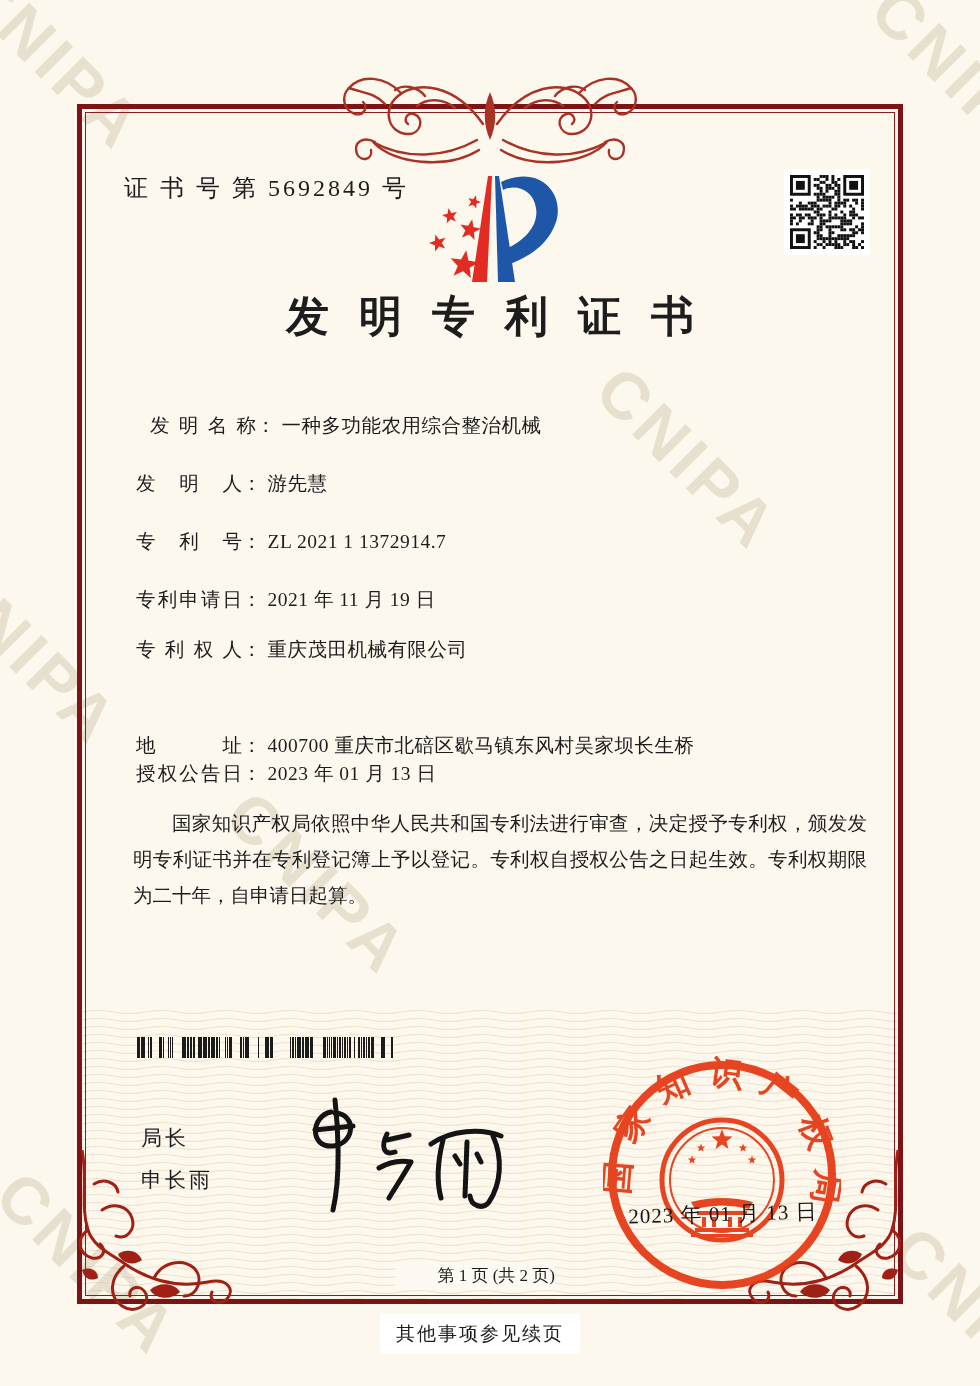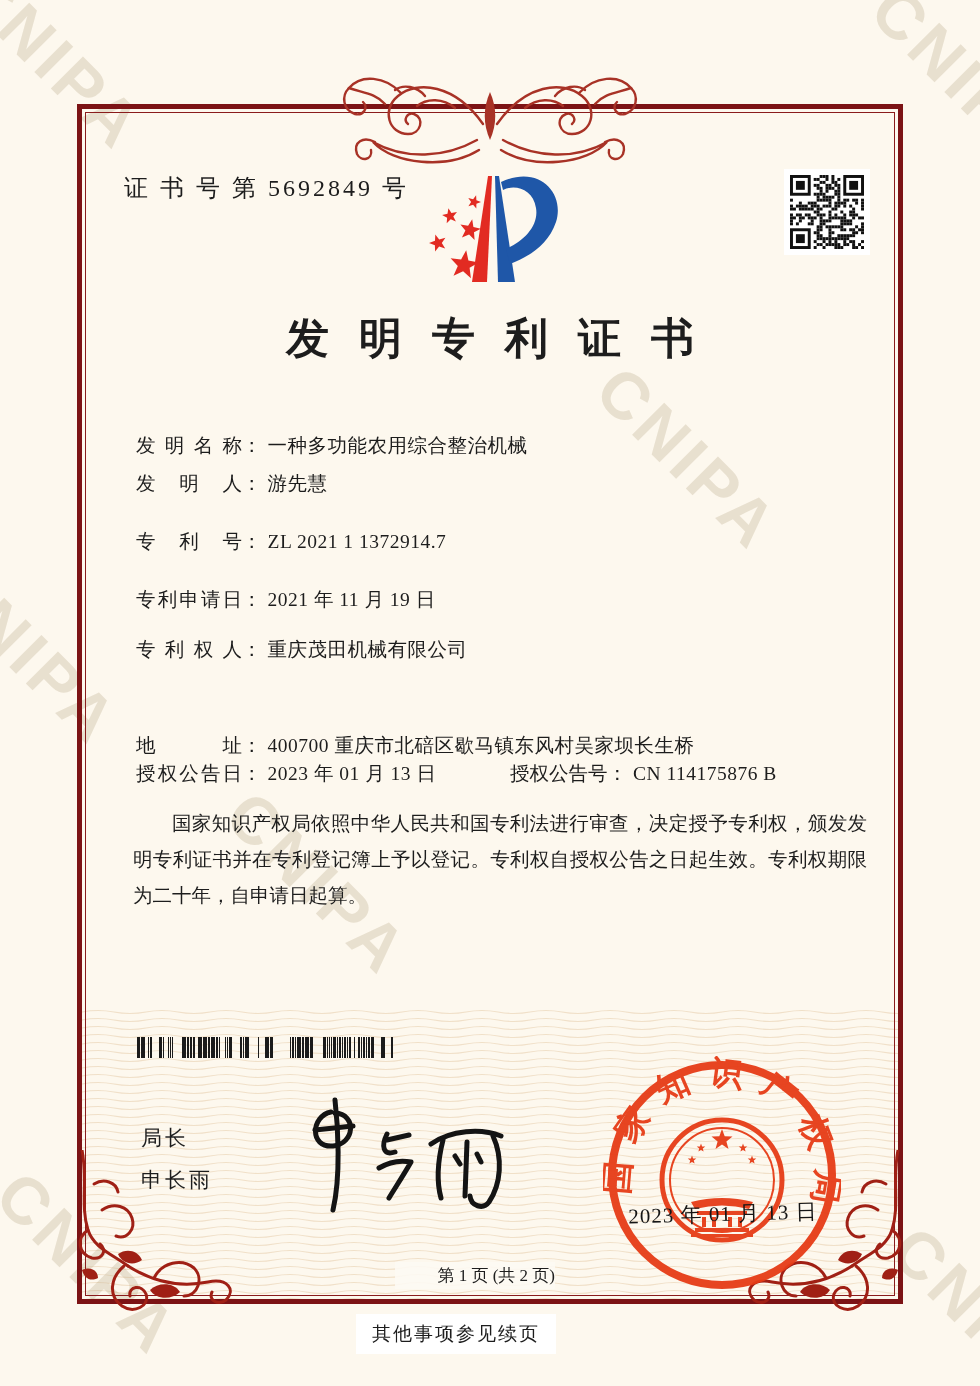--- a/index.html
+++ b/index.html
@@ -27,21 +27,21 @@
   #frame-inner{
     position:absolute;left:3px;top:3px;right:3px;bottom:3px;
     border:1.5px solid #8a1c1c;
   }
   
   .orn{z-index:3;}
   
   .content{z-index:4;}
   #cert-no{left:124px;top:172px;font-size:24px;letter-spacing:3px;}
   #title{
-    left:77px;top:310px;width:826px;text-align:center;
+    left:77px;top:288px;width:826px;text-align:center;
     font-size:43px;font-weight:600;letter-spacing:30px;text-indent:30px;
     white-space:nowrap;
   }
   .frow{left:136px;font-size:19.5px;white-space:nowrap;}
   .f-label{
     display:inline-block;width:106px;text-align:justify;text-align-last:justify;
     vertical-align:bottom;
   }
   .f-colon{margin-right:6px;}
   .f-val{letter-spacing:0.5px;}
@@ -55,21 +55,21 @@
   #seal{left:603px;top:1056px;z-index:4;opacity:0.95;}
   #seal-date{
     left:598px;top:1200px;width:250px;text-align:center;
     font-size:21px;letter-spacing:1px;color:#151515;z-index:5;transform:rotate(-1.5deg);
   }
   #page-number{
     left:395px;top:1262px;width:160px;text-align:right;font-size:17px;
     background:rgba(253,250,243,0.9);padding:2px 0;z-index:4;
   }
   #cont-note{
-    left:356px;top:1314px;background:#ffffff;padding:7px 16px;
+    left:380px;top:1314px;background:#ffffff;padding:7px 16px;
     font-size:19px;letter-spacing:2px;z-index:4;
   }
   #qr-box{left:784px;top:169px;width:86px;height:86px;background:#fff;z-index:4;}
   #qr-box svg{position:absolute;left:6px;top:6px;}
   #logo{left:408px;top:152px;z-index:4;}
 </style>
 </head>
 <body>
 
 <div class="wm" style="left:-60px;top:20px;">CNIPA</div>
@@ -432,41 +432,40 @@
       <rect x="56.24" y="2.96" width="14.8" height="14.8" fill="#fff"></rect>
       <rect x="59.2" y="5.92" width="8.879999999999999" height="8.879999999999999" fill="#111"></rect>
       <rect x="0" y="53.28" width="20.72" height="20.72" fill="#111"></rect>
       <rect x="2.96" y="56.24" width="14.8" height="14.8" fill="#fff"></rect>
       <rect x="5.92" y="59.2" width="8.879999999999999" height="8.879999999999999" fill="#111"></rect>
     </svg>
   </div>
 
 <div class="abs content" id="title">发明专利证书</div>
 
-<div class="abs content frow" style="top:432px;">
+<div class="abs content frow" style="top:412px;margin-left:14px;">
   <span class="f-label">发 明 名 称</span><span class="f-colon">：</span><span class="f-val">一种多功能农用综合整治机械</span>
 </div>
 <div class="abs content frow" style="top:470px;">
   <span class="f-label">发  明  人</span><span class="f-colon">：</span><span class="f-val">游先慧</span>
 </div>
 <div class="abs content frow" style="top:528px;">
   <span class="f-label">专  利  号</span><span class="f-colon">：</span><span class="f-val">ZL 2021 1 1372914.7</span>
 </div>
 <div class="abs content frow" style="top:586px;">
   <span class="f-label">专利申请日</span><span class="f-colon">：</span><span class="f-val">2021 年 11 月 19 日</span>
 </div>
 <div class="abs content frow" style="top:636px;">
   <span class="f-label">专 利 权 人</span><span class="f-colon">：</span><span class="f-val">重庆茂田机械有限公司</span>
 </div>
 <div class="abs content frow" style="top:702px;margin-top:30px;">
   <span class="f-label">地      址</span><span class="f-colon">：</span><span class="f-val">400700 重庆市北碚区歇马镇东风村吴家坝长生桥</span>
 </div>
 <div class="abs content frow" style="top:760px;">
   <span class="f-label">授权公告日</span><span class="f-colon">：</span><span class="f-val">2023 年 01 月 13 日</span>
-  <span class="fpair2"><span>授权公告号</span><span class="f-colon">：</span><span class="f-val">CN 114175876 B</span></span>
 </div>
 
 <div class="abs content" id="paragraphs">
   <p>国家知识产权局依照中华人民共和国专利法进行审查，决定授予专利权，颁发发明专利证书并在专利登记簿上予以登记。专利权自授权公告之日起生效。专利权期限为二十年，自申请日起算。</p>
 </div>
 
 <div class="abs content" id="barcode"><svg id="bcsvg" width="256" height="21">
       <rect x="0" y="0" width="3" height="21" fill="#1b1b1b"></rect>
       <rect x="4" y="0" width="4" height="21" fill="#1b1b1b"></rect>
       <rect x="11" y="0" width="1" height="21" fill="#1b1b1b"></rect>

